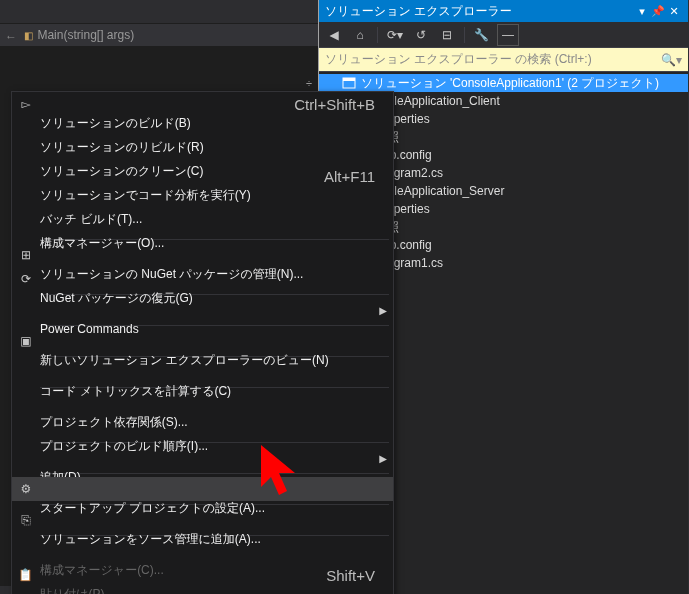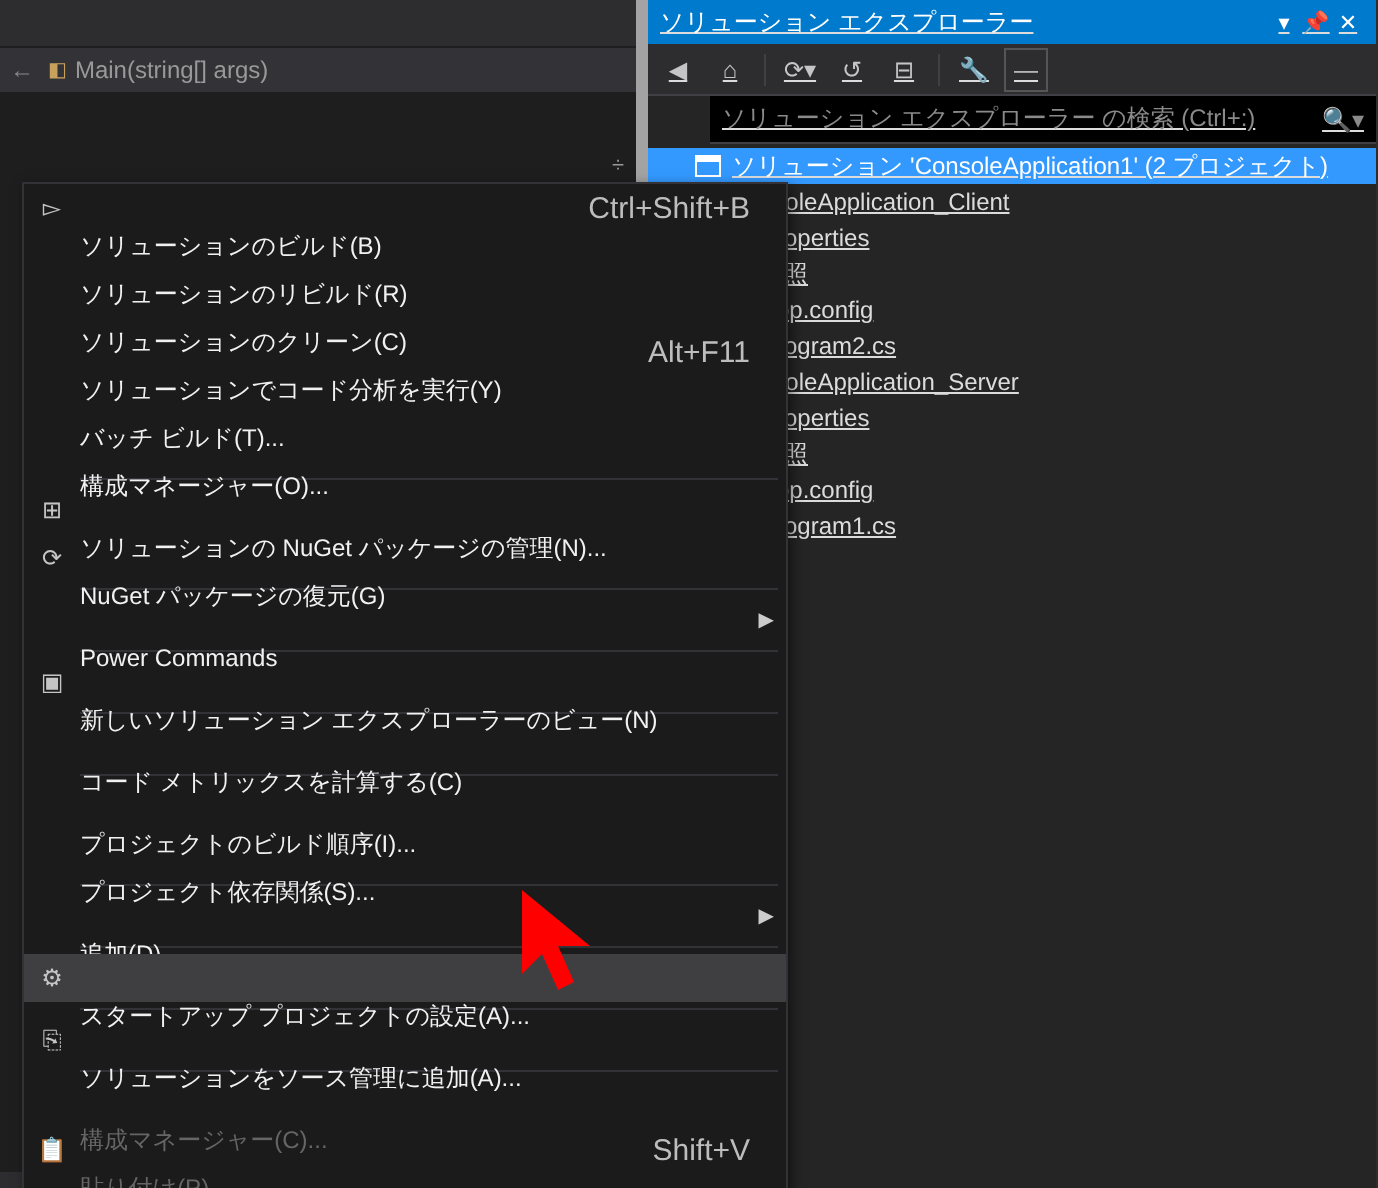--- a/index.html
+++ b/index.html
@@ -62,22 +62,21 @@
     font-size: 11px;
     text-align: center;
     line-height: 14px;
   }
   .solution-panel {
     position: absolute;
     top: 0; left: 318px;
     width: 370px;
     height: 594px;
     background: #252526;
-    border-left: 6px solid #a3a3a3;
-    text-decoration: underline;
+    border-left: 1px solid #a3a3a3;
   }
   .sol-title {
     height: 22px;
     background: #007acc;
     color: #fff;
     display: flex;
     align-items: center;
     padding: 0 6px;
     font-size: 12px;
   }
@@ -110,23 +109,22 @@
   }
   .tb-btn.boxed {
     border: 1px solid #555;
   }
   .sol-search {
     height: 24px;
     display: flex;
     align-items: center;
     padding: 0 6px;
     color: #8a8a8a;
-    background: #000000;
+    background: #fef9c3;
     border-bottom: 1px solid #3f3f46;
-    margin-left: 31px;
   }
   .sol-search .sp { flex: 1; }
   .sol-tree {
     padding-top: 2px;
   }
   .tree-row {
     height: 18px;
     display: flex;
     align-items: center;
     color: #dcdcdc;
@@ -334,25 +332,25 @@
       <div class="menu-label">新しいソリューション エクスプローラーのビュー(N)</div>
     </div>
     <div class="menu-sep"></div>
     <div class="menu-item">
       <div class="menu-icon-col"></div>
       <div class="menu-label">コード メトリックスを計算する(C)</div>
     </div>
     <div class="menu-sep"></div>
     <div class="menu-item">
       <div class="menu-icon-col"></div>
+      <div class="menu-label">プロジェクト依存関係(S)...</div>
+    </div>
+    <div class="menu-item">
+      <div class="menu-icon-col"></div>
       <div class="menu-label">プロジェクトのビルド順序(I)...</div>
-    </div>
-    <div class="menu-item">
-      <div class="menu-icon-col"></div>
-      <div class="menu-label">プロジェクト依存関係(S)...</div>
     </div>
     <div class="menu-sep"></div>
     <div class="menu-item">
       <div class="menu-icon-col"></div>
       <div class="menu-label">追加(D)</div>
       <div class="menu-sub">▶</div>
     </div>
     <div class="menu-sep"></div>
     <div class="menu-item hovered">
       <div class="menu-icon-col">⚙</div>

